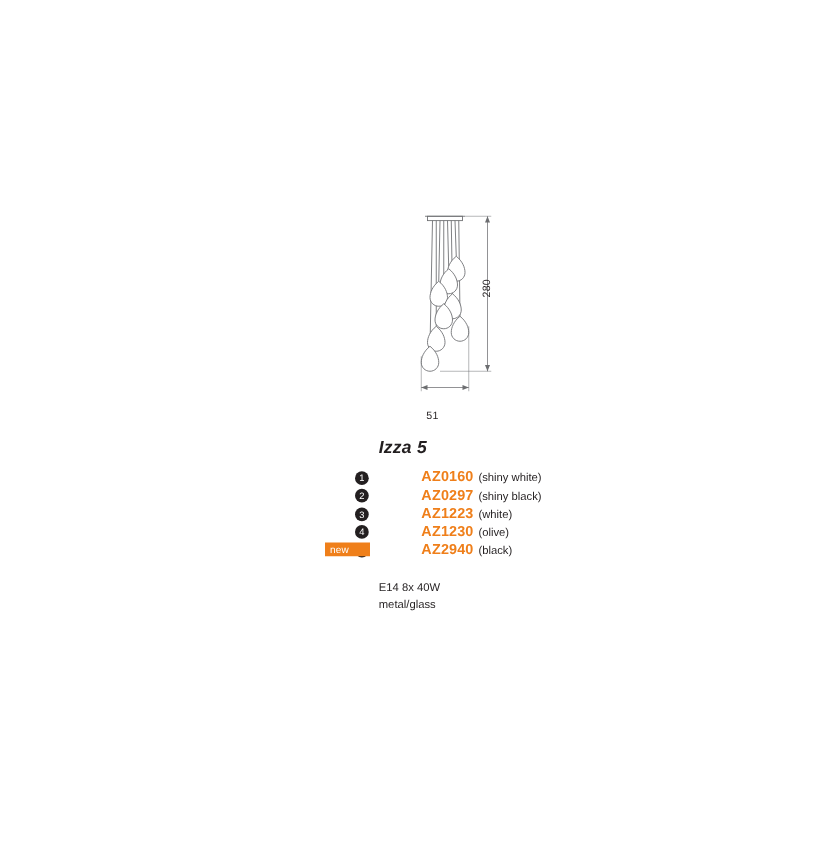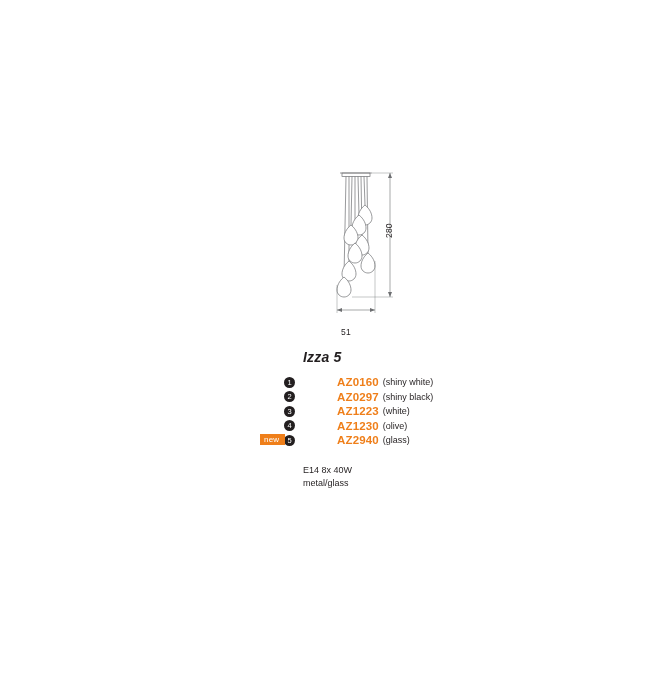--- a/index.html
+++ b/index.html
@@ -80,21 +80,21 @@
     position: relative;
   }
   .new-tag {
     position: absolute;
     left: -24px;
     top: 1px;
     background: #ef7f1a;
     color: #ffffff;
     font-size: 8px;
     line-height: 11px;
-    padding: 0 6px 0 4px;
+    padding: 0 17px 0 4px;
     height: 11px;
     letter-spacing: 0.2px;
   }
   .bullet {
     width: 11px;
     height: 11px;
     border-radius: 50%;
     background: #231f20;
     color: #ffffff;
     font-size: 7.5px;
@@ -210,21 +210,21 @@
     <div class="variant-row">
       <span class="bullet">4</span>
       <span class="code"><span class="prefix">AZ</span><span>1230</span></span>
       <span class="finish">(olive)</span>
     </div>
 
     <div class="variant-row">
       <span class="new-tag">new</span>
       <span class="bullet on-tag">5</span>
       <span class="code"><span class="prefix">AZ</span><span>2940</span></span>
-      <span class="finish">(glass)</span>
+      <span class="finish">(black)</span>
     </div>
 
   </div>
 
   <div class="specs">
     <div>E14 8x 40W</div>
     <div>metal/glass</div>
   </div>
 
 </div>

